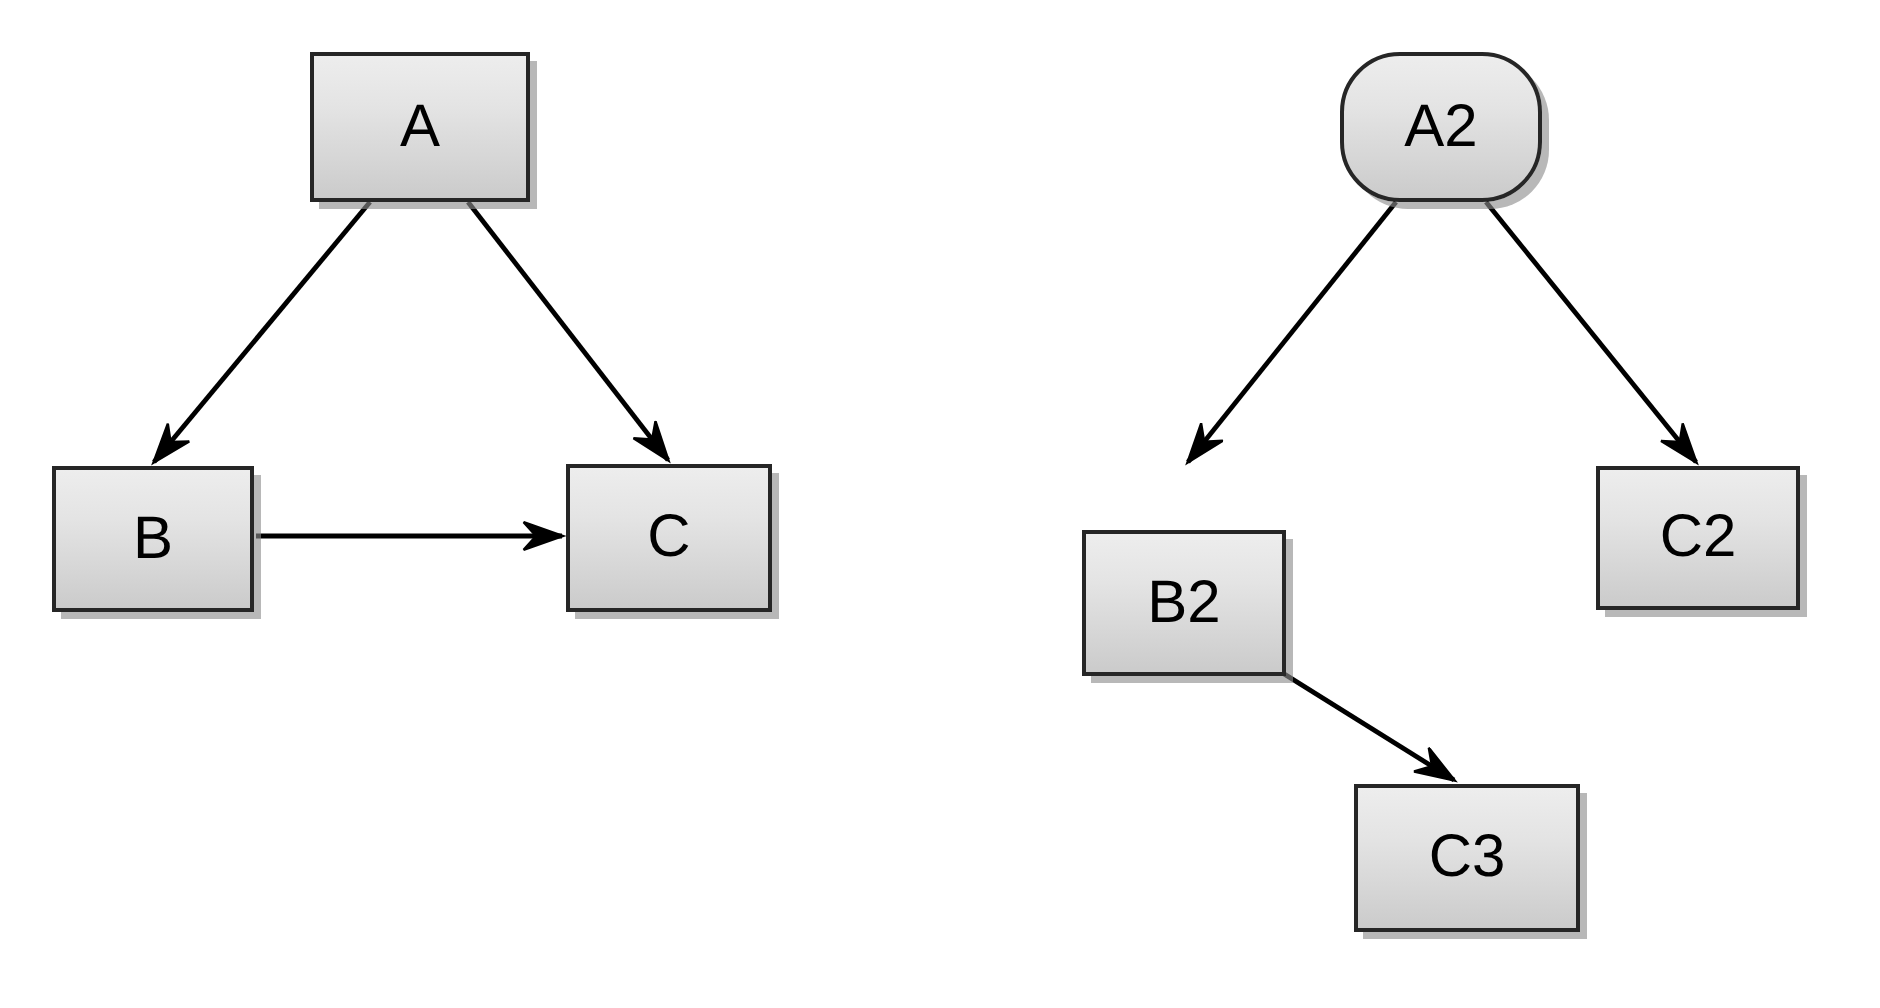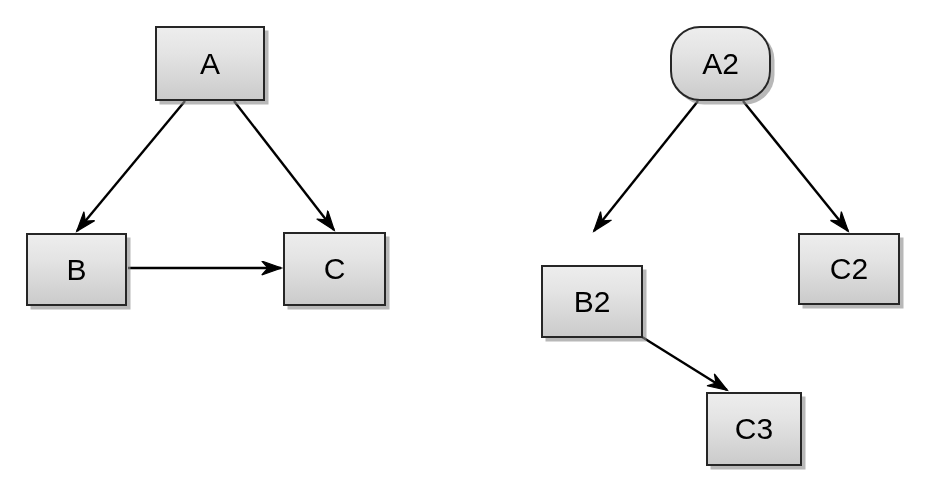--- a/index.html
+++ b/index.html
@@ -85,18 +85,18 @@
   <div id="nodes-right">
       <div class="node" style="left: 670px; top: 26px; width: 101px; height: 75px; border-radius: 30px;">
         <span class="node-label">A2</span>
       </div>
       <div class="node" style="left: 541px; top: 233px; width: 102px; height: 73px; margin-top: 32px;">
         <span class="node-label">B2</span>
       </div>
       <div class="node" style="left: 798px; top: 233px; width: 102px; height: 72px;">
         <span class="node-label">C2</span>
       </div>
-      <div class="node" style="left: 677px; top: 392px; width: 96px; height: 74px; margin-left: 29px;">
+      <div class="node" style="left: 677px; top: 392px; width: 113px; height: 74px;">
         <span class="node-label">C3</span>
       </div>
     </div>
 
 </div>
 
 </body></html>

